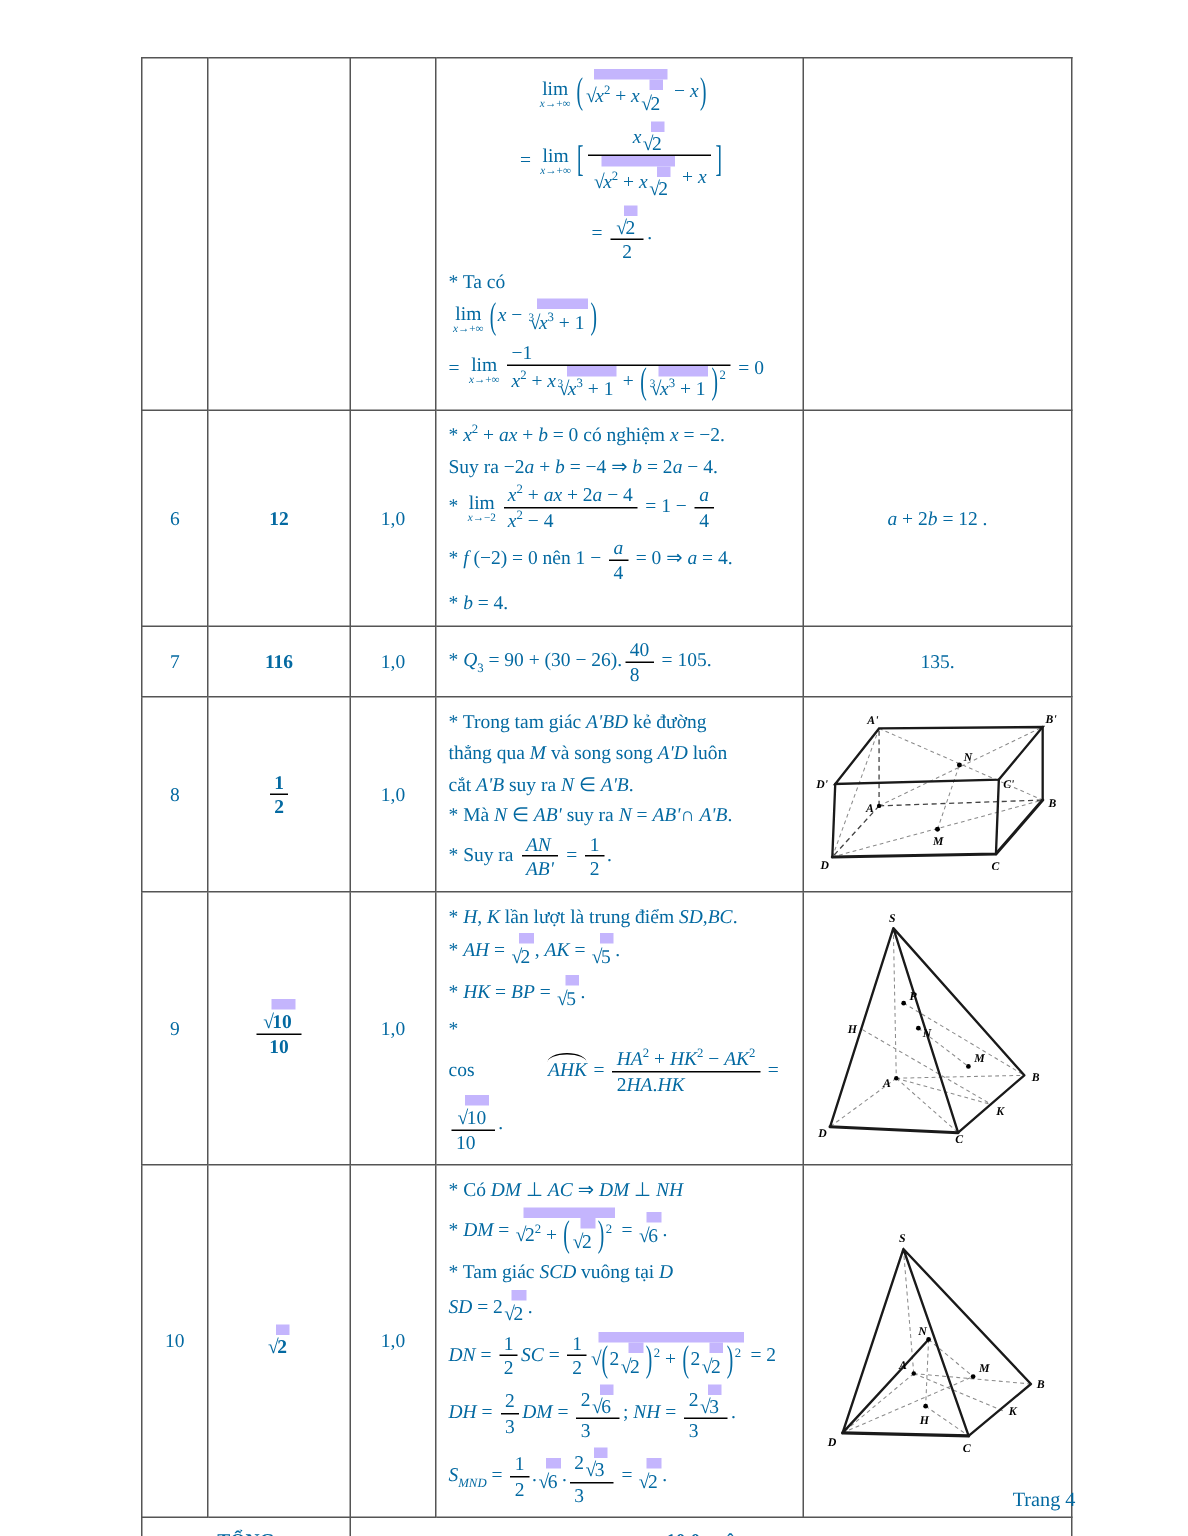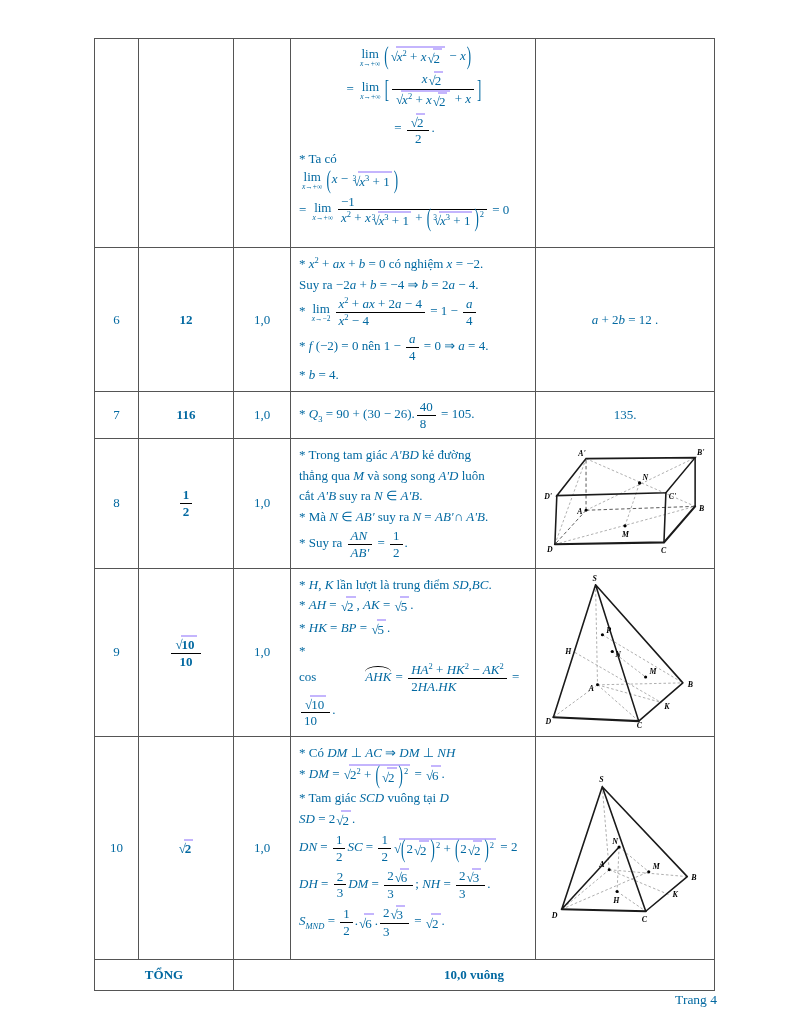--- a/index.html
+++ b/index.html
@@ -20,21 +20,21 @@
   .mline{min-height:15px;margin:3px 0;line-height:1.35;}
   .mline.c{text-align:center;}
   .math i,.mline i{font-style:italic;}
   sup{font-size:8.5px;line-height:0;}
   sub{font-size:8.5px;line-height:0;}
   .frac{display:inline-block;vertical-align:middle;margin:0 2px;line-height:1.2;}
   .fn{display:block;border-bottom:1px solid #000;padding:0 3px;}
   .fd{display:block;padding:0 3px;}
   .sqrt{display:inline-block;white-space:nowrap;margin:0 1px;vertical-align:middle;}
   .rs{display:inline-block;}
-  .rc{display:inline-block;border-top:2px solid #c4b5fd;padding:0 2px 0 1px;margin-left:-2px;}
+  .rc{display:inline-block;border-top:7px solid #c4b5fd;padding:0 2px 0 1px;margin-left:-2px;}
   .ri{font-size:7.5px;position:relative;top:-5px;margin-right:-3px;}
   .lim{display:inline-block;text-align:center;vertical-align:middle;line-height:1;margin:0 3px;}
   .lt{display:block;font-size:13px;}
   .lu{display:block;font-size:7.5px;}
   .hat{position:relative;display:inline-block;padding:0 1px;margin-left:48px;}
   .hat::before{content:"";position:absolute;left:2%;right:6%;top:-2px;height:5px;
                border-top:1px solid #000;border-radius:50% 50% 0 0 / 100% 100% 0 0;}
   .bigp{display:inline-block;transform:scaleY(1.9);transform-origin:center;margin:0 1px;}
   .footer{position:absolute;right:75px;top:992px;font-size:13.5px;text-align:center;}
   

